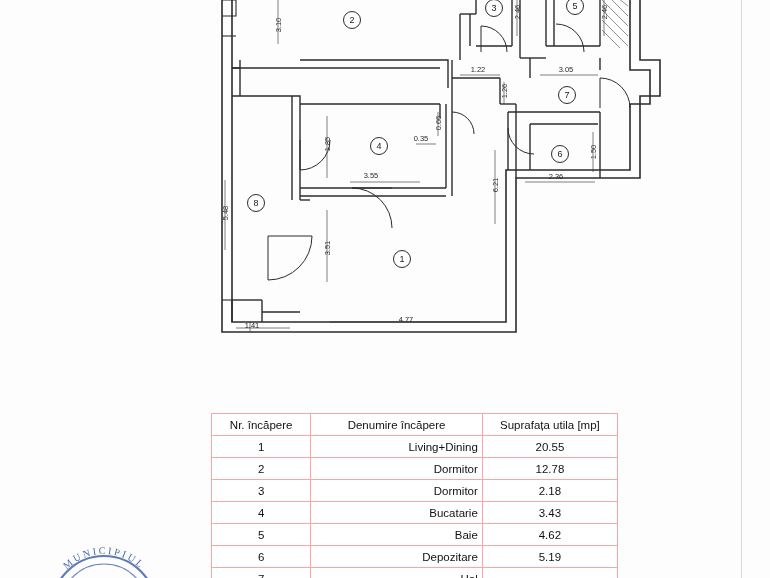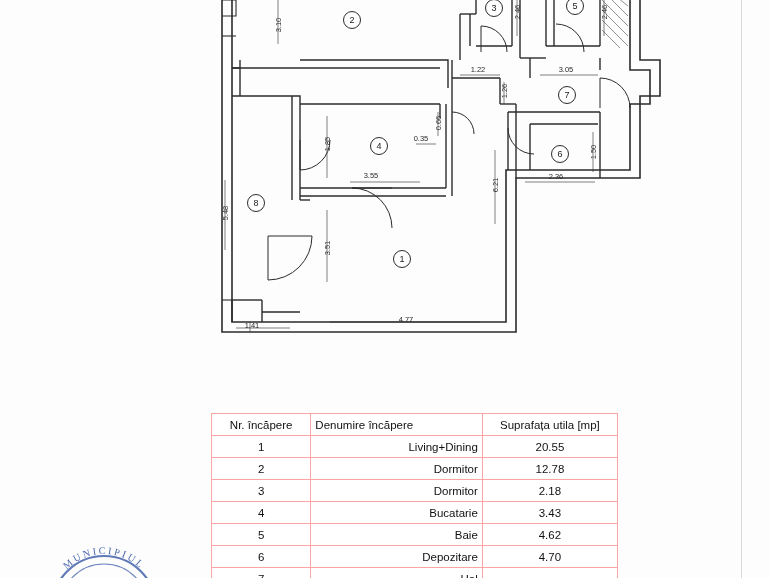--- a/index.html
+++ b/index.html
@@ -59,21 +59,21 @@
     color: #111;
   }
   .room-table th {
     text-align: center;
     font-weight: normal;
   }
   .col-nr   { width: 104px; text-align: center; }
   .col-name { width: 154px; }
   .col-area { width: 149px; text-align: center; }
   .room-table td.col-name { text-align: right; padding-left: 32px; }
-  .room-table th.col-name { text-align: left; padding-left: 4px; }
+  .room-table th.col-name { text-align: center; padding-left: 4px; }
 
   
   .stamp {
     position: absolute;
     left: 34px;
     top: 534px;
     width: 140px;
     height: 90px;
     pointer-events: none;
   }
@@ -313,21 +313,21 @@
           <td class="col-area">3.43</td>
         </tr>
         <tr>
           <td class="col-nr">5</td>
           <td class="col-name">Baie</td>
           <td class="col-area">4.62</td>
         </tr>
         <tr>
           <td class="col-nr">6</td>
           <td class="col-name">Depozitare</td>
-          <td class="col-area">4.70</td>
+          <td class="col-area">5.19</td>
         </tr>
         <tr>
           <td class="col-nr">7</td>
           <td class="col-name">Hol</td>
           <td class="col-area"></td>
         </tr>
       </tbody>
   </table>
 
   <svg class="stamp" viewBox="0 0 140 90">

